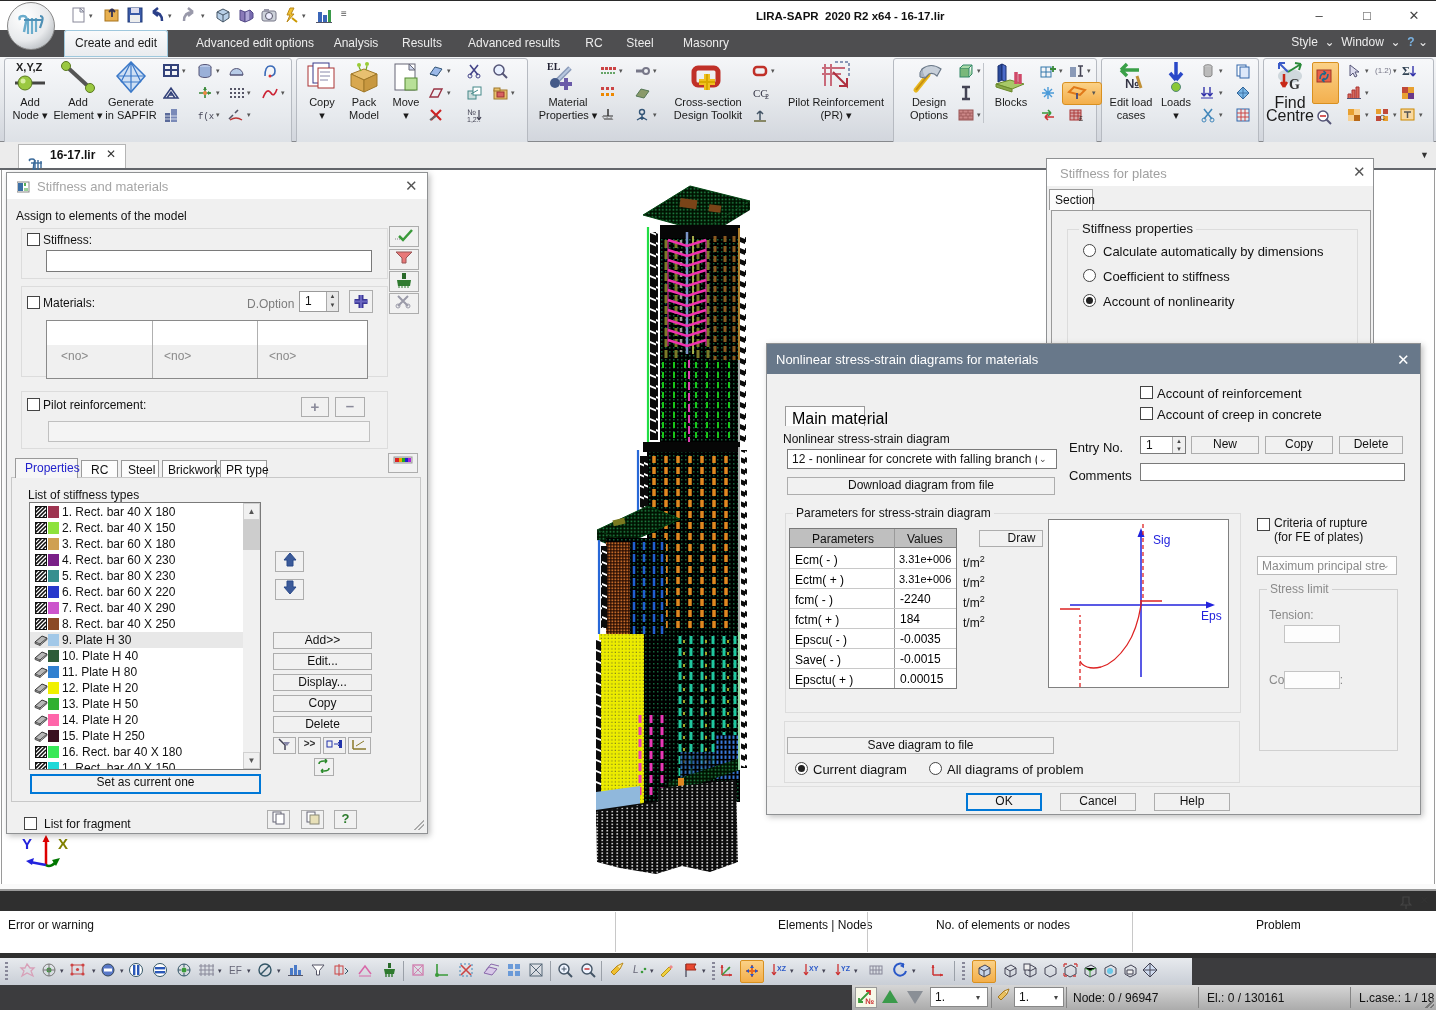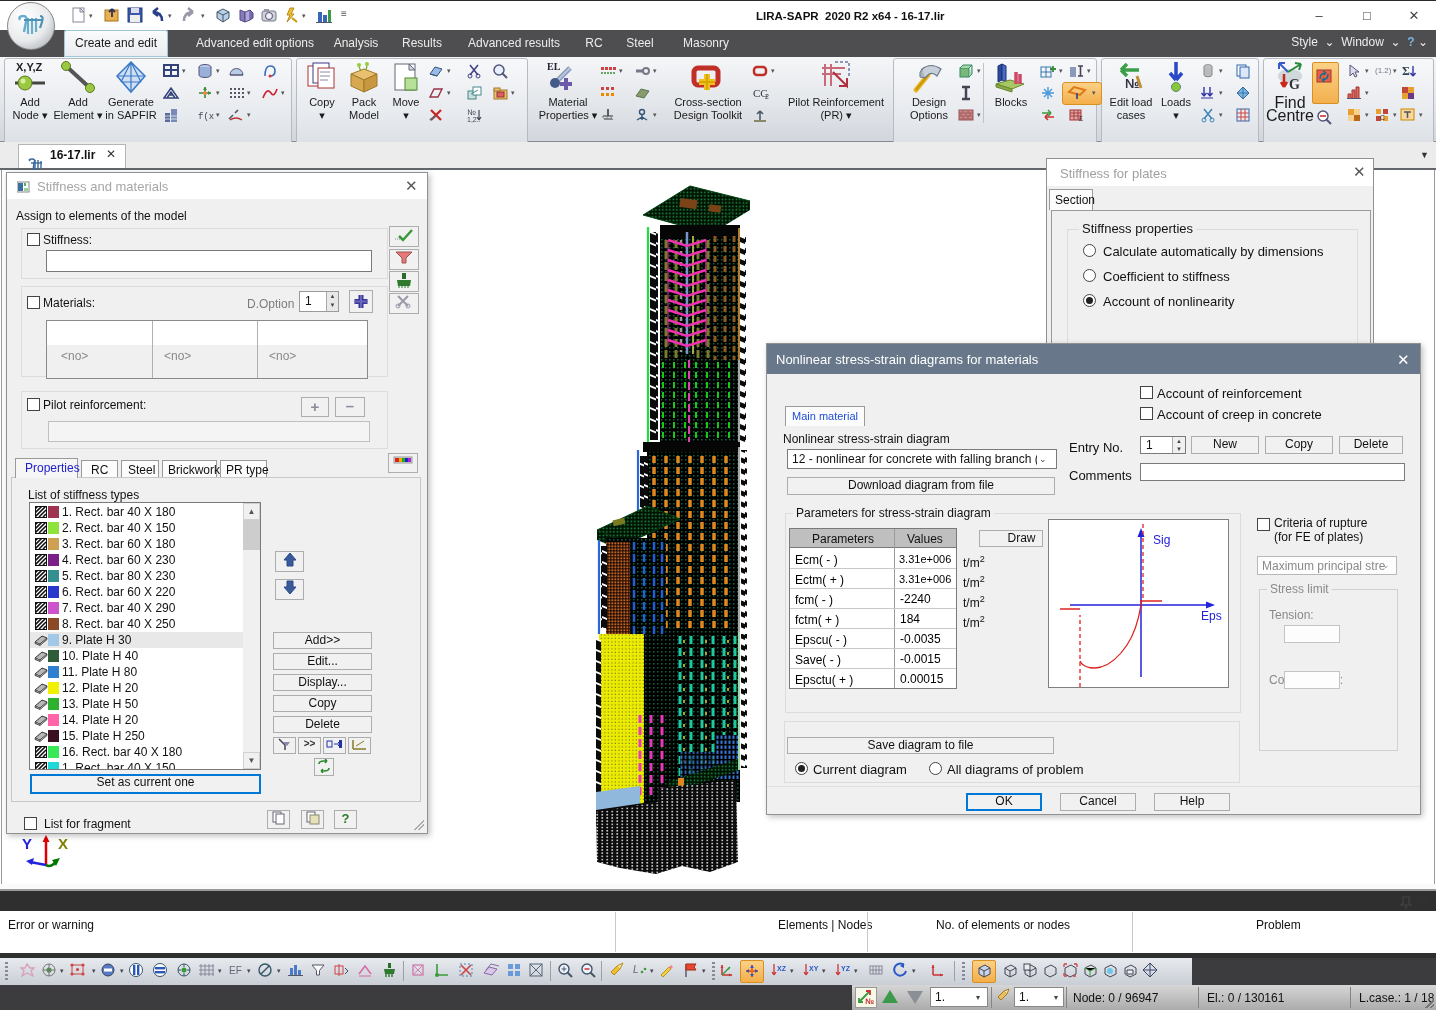--- a/index.html
+++ b/index.html
@@ -956,21 +956,21 @@
   <div style="left:0;top:0;width:653px;height:30px;background:#68788a;"></div>
   <div style="left:9px;top:8px;font-size:13px;color:#ffffff;">Nonlinear stress-strain diagrams for materials</div>
   <div style="left:630px;top:7px;font-size:15px;color:#fff;">✕</div>
 
   <div class="cb" style="left:373px;top:42px;"></div>
   <div class="lbl13" style="left:390px;top:42px;">Account of reinforcement</div>
   <div class="cb" style="left:373px;top:63px;"></div>
   <div class="lbl13" style="left:390px;top:63px;">Account of creep in concrete</div>
 
   <div style="left:18px;top:62px;width:80px;height:20px;background:#fcfcfc;border:1px solid #9a9a9a;border-bottom:none;"></div>
-  <div style="left:25px;top:66px;font-size:11px;color:#1d4ed8;text-align:right;">Main material</div>
+  <div style="left:25px;top:66px;font-size:16px;color:#000000;text-align:right;">Main material</div>
   <div class="lbl" style="left:16px;top:88px;">Nonlinear stress-strain diagram</div>
   <div class="txt" style="left:20px;top:105px;width:270px;height:20px;border-color:#7a7a7a;"></div>
   <div class="lbl" style="left:25px;top:108px;width:245px;overflow:hidden;">12 - nonlinear for concrete with falling branch (Euroс</div>
   <div style="left:272px;top:110px;font-size:9px;color:#444;">⌄</div>
   <div class="btn" style="left:20px;top:133px;width:268px;height:18px;">Download diagram from file</div>
 
   <div class="lbl13" style="left:302px;top:96px;">Entry No.</div>
   <div class="txt" style="left:373px;top:92px;width:46px;height:18px;border-color:#7a7a7a;"></div>
   <div class="lbl" style="left:379px;top:94px;">1</div>
   <div style="left:405px;top:93px;width:13px;height:16px;background:#f0f0f0;border-left:1px solid #aaa;font-size:6px;color:#444;text-align:center;line-height:8px;">▲<br>▼</div>

